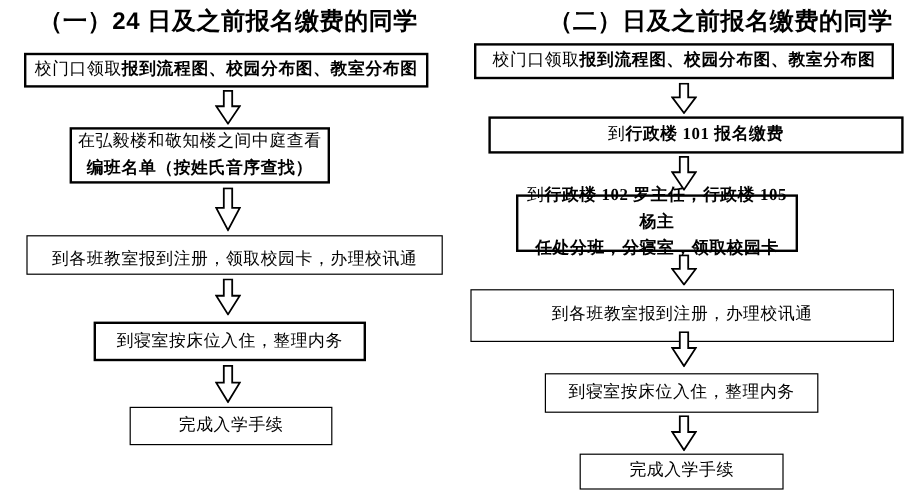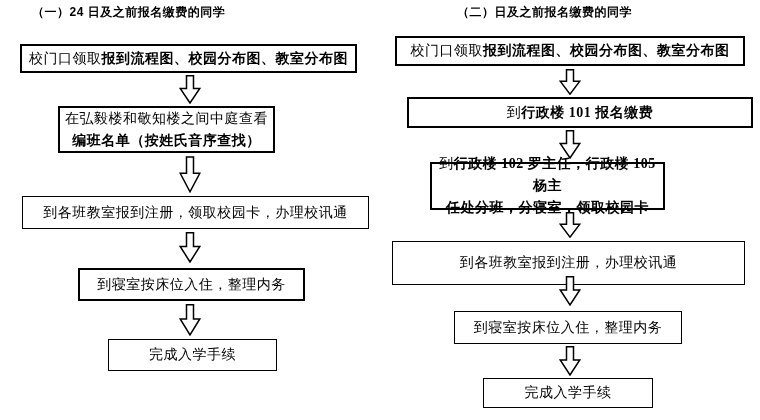--- a/index.html
+++ b/index.html
@@ -14,21 +14,21 @@
     height: 420px;
     background: #ffffff;
     font-family: "Liberation Serif", "DejaVu Serif", serif;
     color: #000000;
     overflow: hidden;
   }
   .flow-title {
     position: absolute;
     margin: 0;
     font-family: "Liberation Sans", "DejaVu Sans", sans-serif;
-    font-size: 12px;
+    font-size: 20px;
     font-weight: bold;
     white-space: nowrap;
     letter-spacing: 0.5px;
   }
   .box {
     position: absolute;
     box-sizing: border-box;
     border: 1px solid #000000;
     background: #ffffff;
     display: flex;
@@ -66,21 +66,21 @@
 
   <div class="box thick" style="left:58px; top:106px; width:217px; height:47px;">
     <div class="box-text"><span>在弘毅楼和敬知楼之间中庭查看
 </span><span class="seg-bold">编班名单（按姓氏音序查找）</span></div>
   </div>
 
   <svg class="arrow" style="left:179px; top:156px; width:22px; height:37px;" viewBox="0 0 22 30" preserveAspectRatio="none">
     <path d="M7.5 0.8 H14.5 V14 H20.8 L11 29 L1.2 14 H7.5 Z" fill="#ffffff" stroke="#000000" stroke-width="1.5" vector-effect="non-scaling-stroke"></path>
   </svg>
 
-  <div class="box" style="left:22px; top:196px; width:347px; height:33px;">
+  <div class="box" style="left:22px; top:196px; width:347px; height:33px;align-items:flex-end;">
     <div class="box-text"><span>到各班教室报到注册，领取校园卡，办理校讯通</span></div>
   </div>
 
   <svg class="arrow" style="left:179px; top:232px; width:22px; height:31px;" viewBox="0 0 22 30" preserveAspectRatio="none">
     <path d="M7.5 0.8 H14.5 V14 H20.8 L11 29 L1.2 14 H7.5 Z" fill="#ffffff" stroke="#000000" stroke-width="1.5" vector-effect="non-scaling-stroke"></path>
   </svg>
 
   <div class="box thick" style="left:78px; top:268px; width:227px; height:33px;">
     <div class="box-text"><span>到寝室按床位入住，整理内务</span></div>
   </div>

